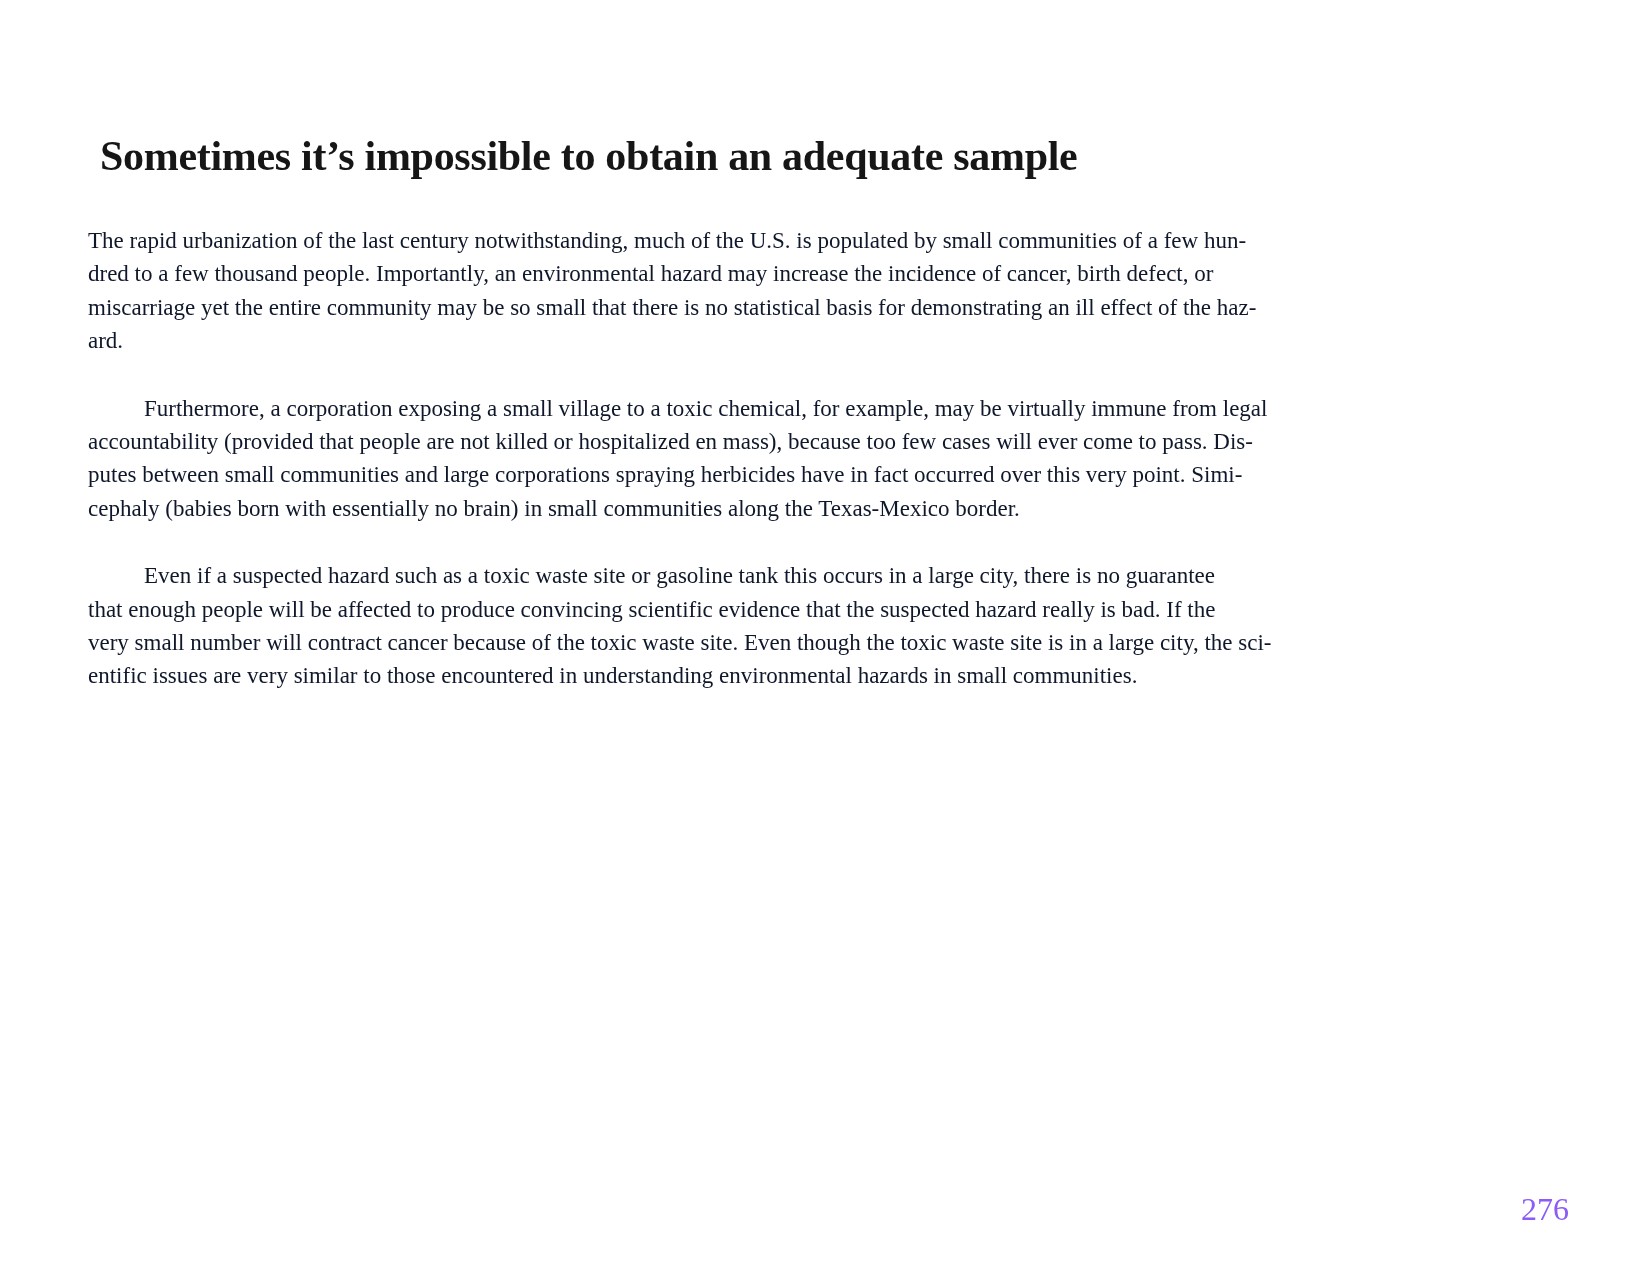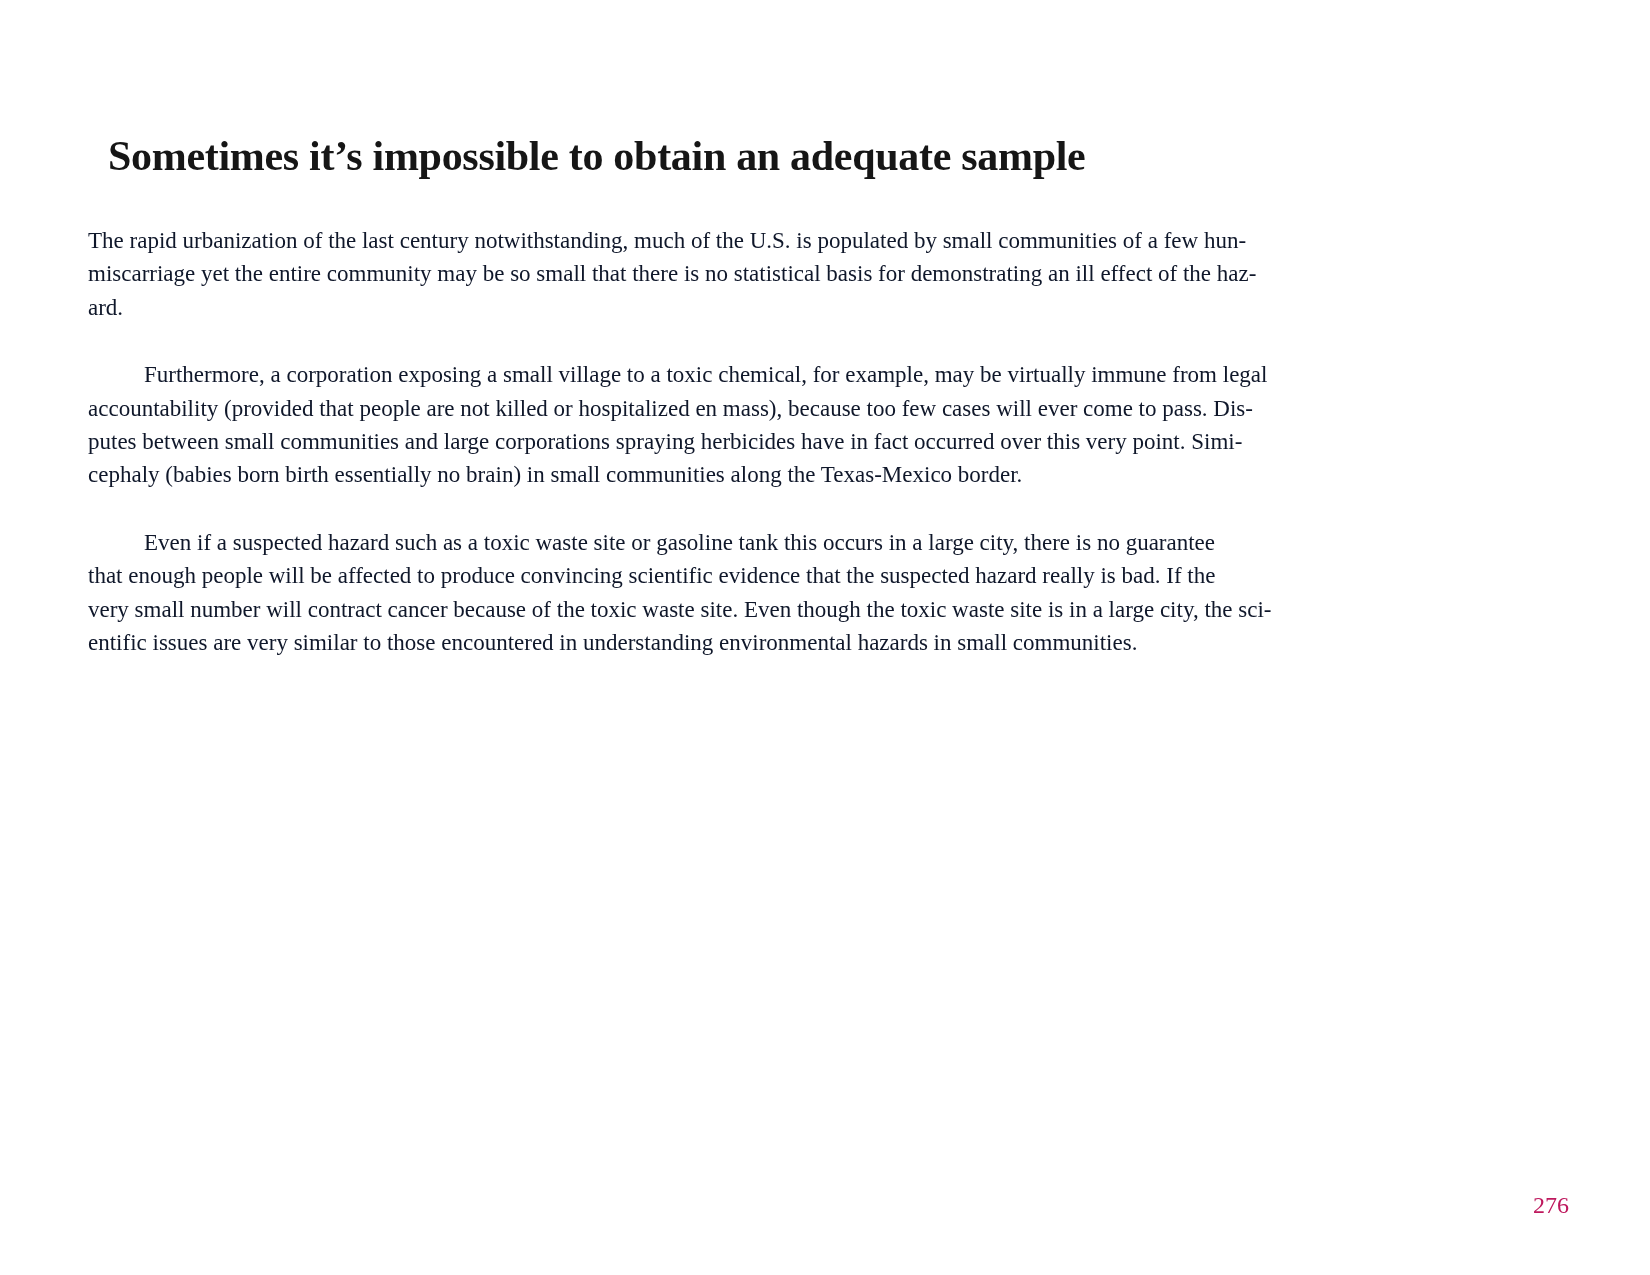--- a/index.html
+++ b/index.html
@@ -14,21 +14,21 @@
     overflow: hidden;
     font-family: "Liberation Serif", "DejaVu Serif", serif;
   }
   .page {
     position: absolute;
     inset: 0;
     background: #ffffff;
   }
   .doc-heading {
     position: absolute;
-    left: 108px;
+    left: 100px;
     top: 135px;
     font-size: 42px;
     line-height: 1;
     font-weight: bold;
     letter-spacing: -0.3px;
     color: #161616;
     white-space: nowrap;
     margin: 0;
   }
   .doc-content {
@@ -49,46 +49,47 @@
   .line {
     white-space: nowrap;
   }
   .para.indent .line:first-child {
     text-indent: 56px;
   }
   .page-number {
     position: absolute;
     right: 81px;
     top: 1193px;
-    font-size: 24px;
+    font-size: 32px;
     line-height: 1;
-    color: #be185d;
+    color: #8b5cf6;
     text-align: left;
   }
 </style>
 </head>
 <body>
 
 <div class="page">
 
   <h1 class="doc-heading">Sometimes it’s impossible to obtain an adequate sample</h1>
 
   <div class="doc-content">
 
     <div class="para">
       <div class="line">The rapid urbanization of the last century notwithstanding, much of the U.S. is populated by small communities of a few hun-</div>
+      <div class="line">dred to a few thousand people. Importantly, an environmental hazard may increase the incidence of cancer, birth defect, or</div>
       <div class="line">miscarriage yet the entire community may be so small that there is no statistical basis for demonstrating an ill effect of the haz-</div>
       <div class="line">ard.</div>
     </div>
 
     <div class="para indent">
       <div class="line">Furthermore, a corporation exposing a small village to a toxic chemical, for example, may be virtually immune from legal</div>
       <div class="line">accountability (provided that people are not killed or hospitalized en mass), because too few cases will ever come to pass. Dis-</div>
       <div class="line">putes between small communities and large corporations spraying herbicides have in fact occurred over this very point. Simi-</div>
-      <div class="line">cephaly (babies born birth essentially no brain) in small communities along the Texas-Mexico border.</div>
+      <div class="line">cephaly (babies born with essentially no brain) in small communities along the Texas-Mexico border.</div>
     </div>
 
     <div class="para indent">
       <div class="line">Even if a suspected hazard such as a toxic waste site or gasoline tank this occurs in a large city, there is no guarantee</div>
       <div class="line">that enough people will be affected to produce convincing scientific evidence that the suspected hazard really is bad. If the</div>
       <div class="line">very small number will contract cancer because of the toxic waste site. Even though the toxic waste site is in a large city, the sci-</div>
       <div class="line">entific issues are very similar to those encountered in understanding environmental hazards in small communities.</div>
     </div>
 
   </div>

